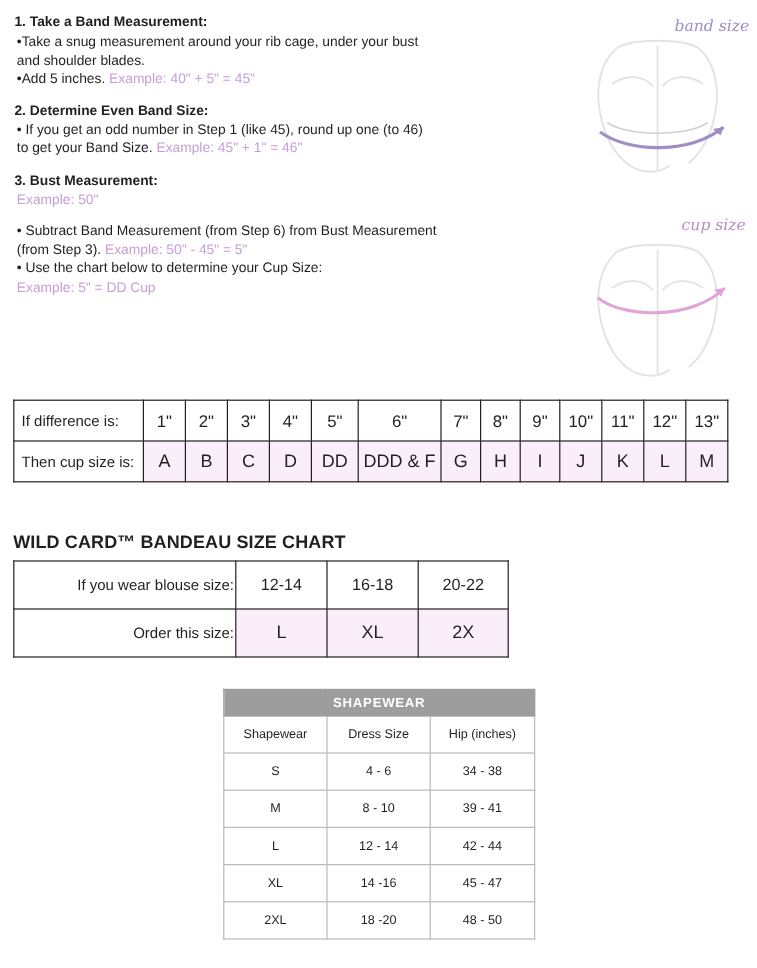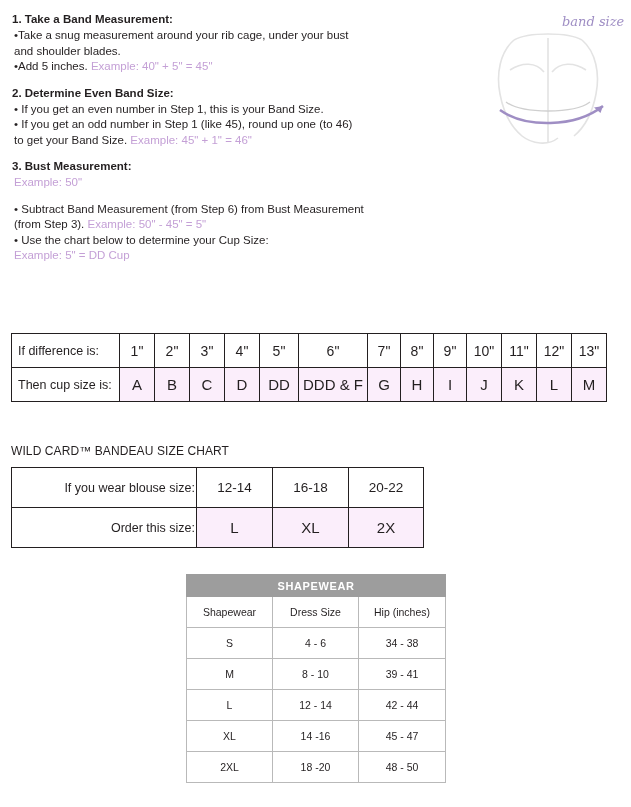--- a/index.html
+++ b/index.html
@@ -99,22 +99,22 @@
   .cup-chart tr.row2 td.val {
     background: #fbeefb;
     font-size: 15px;
   }
 
   
   .bandeau-title {
     position: absolute;
     left: 11px;
     top: 444px;
-    font-weight: normal;
-    font-size: 12px;
+    font-weight: bold;
+    font-size: 15px;
     letter-spacing: 0.1px;
   }
   .bandeau-chart {
     position: absolute;
     left: 11px;
     top: 467px;
     width: 412px;
     border-collapse: collapse;
     table-layout: fixed;
   }
@@ -183,36 +183,50 @@
       </g>
       <g fill="none" stroke="#cfcfcf" stroke-width="1.3">
         <path d="M36 92 C52 104 104 104 120 92"></path>
       </g>
       <path d="M30 100 C55 118 105 118 133 96" fill="none" stroke="#9f8ec4" stroke-width="2.6"></path>
       <path d="M133 96 l-9 1.5 l6.5 5.5 z" fill="#9f8ec4"></path>
       <text x="92" y="16" class="script-label" font-family="DejaVu Serif, serif" font-style="italic" font-size="13" fill="#9f8ec4">band size</text>
     </svg>
   </div>
 
+  <div class="illus two">
+    <svg width="155" height="150" viewBox="0 0 155 150" xmlns="http://www.w3.org/2000/svg">
+      <g fill="none" stroke="#e3e3e3" stroke-width="1.6">
+        <path d="M44 40 C30 52 26 74 30 94 C33 110 40 126 52 136 C62 144 78 146 88 138"></path>
+        <path d="M112 40 C126 52 130 74 126 94 C123 110 116 126 104 136"></path>
+        <path d="M44 40 C58 32 98 32 112 40"></path>
+        <path d="M78 38 L78 142"></path>
+        <path d="M40 70 C52 62 66 62 74 72"></path>
+        <path d="M116 70 C104 62 90 62 82 72"></path>
+      </g>
+      <path d="M28 78 C50 96 108 96 134 70" fill="none" stroke="#e2a4d6" stroke-width="2.6"></path>
+      <path d="M134 70 l-9 1.2 l6 6 z" fill="#e2a4d6"></path>
+      <text x="98" y="22" class="script-label" font-family="DejaVu Serif, serif" font-style="italic" font-size="13" fill="#b98ec4">cup size</text>
+    </svg>
+  </div>
 
   <div class="steps">
 
     <div class="step">
       <div class="step-title">1. Take a Band Measurement:</div>
       <ul>
         <li><span>•Take a snug measurement around your rib cage, under your bust</span></li>
         <li class="cont"><span>and shoulder blades.</span></li>
         <li><span>•Add 5 inches.</span><span class="ex"> Example: 40" + 5" = 45"</span></li>
       </ul>
     </div>
 
     <div class="step">
       <div class="step-title">2. Determine Even Band Size:</div>
       <ul>
-        <li><span>• If you get an even number in Step 1, this is your Band Size.</span></li>
         <li><span>• If you get an odd number in Step 1 (like 45), round up one (to 46)</span></li>
         <li class="cont"><span>to  get your Band Size.</span><span class="ex"> Example: 45" + 1" = 46"</span></li>
       </ul>
     </div>
 
     <div class="step">
       <div class="step-title">3. Bust Measurement:</div>
       <ul>
         <li class="ex cont">Example: 50"</li>
       </ul>

